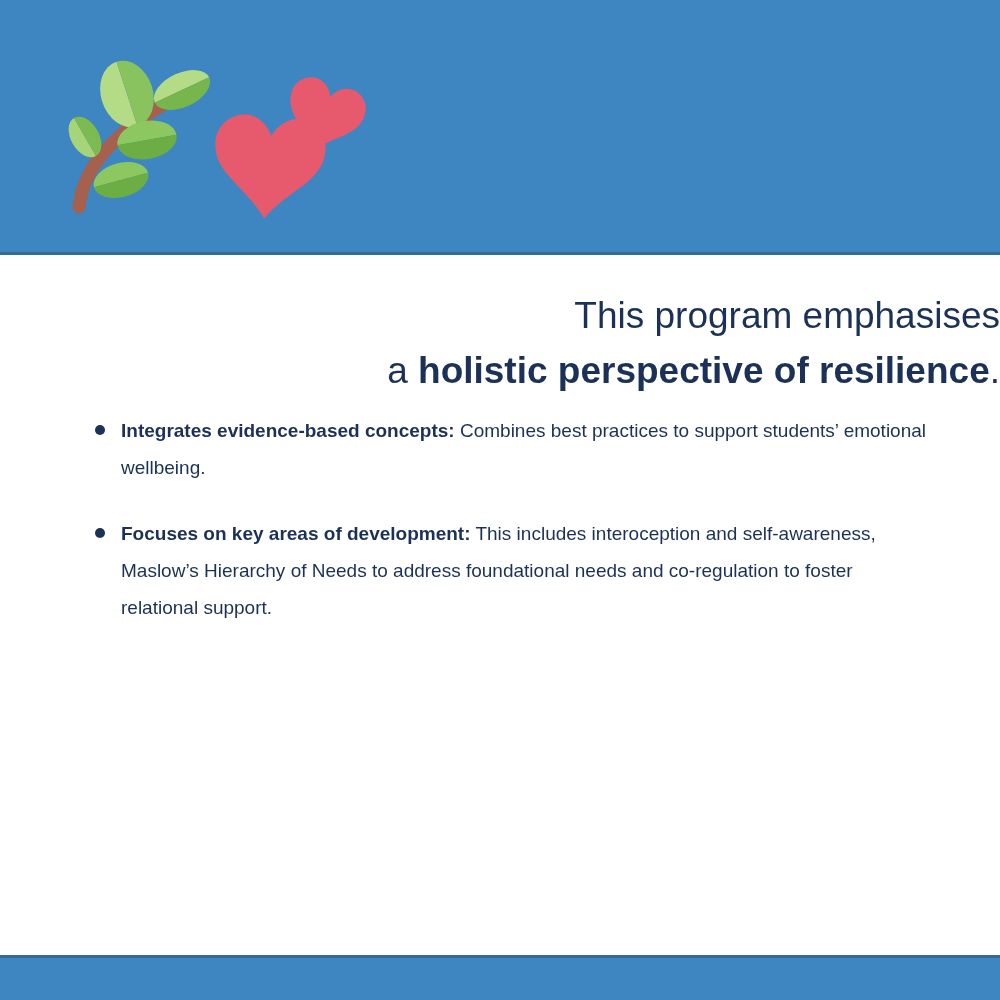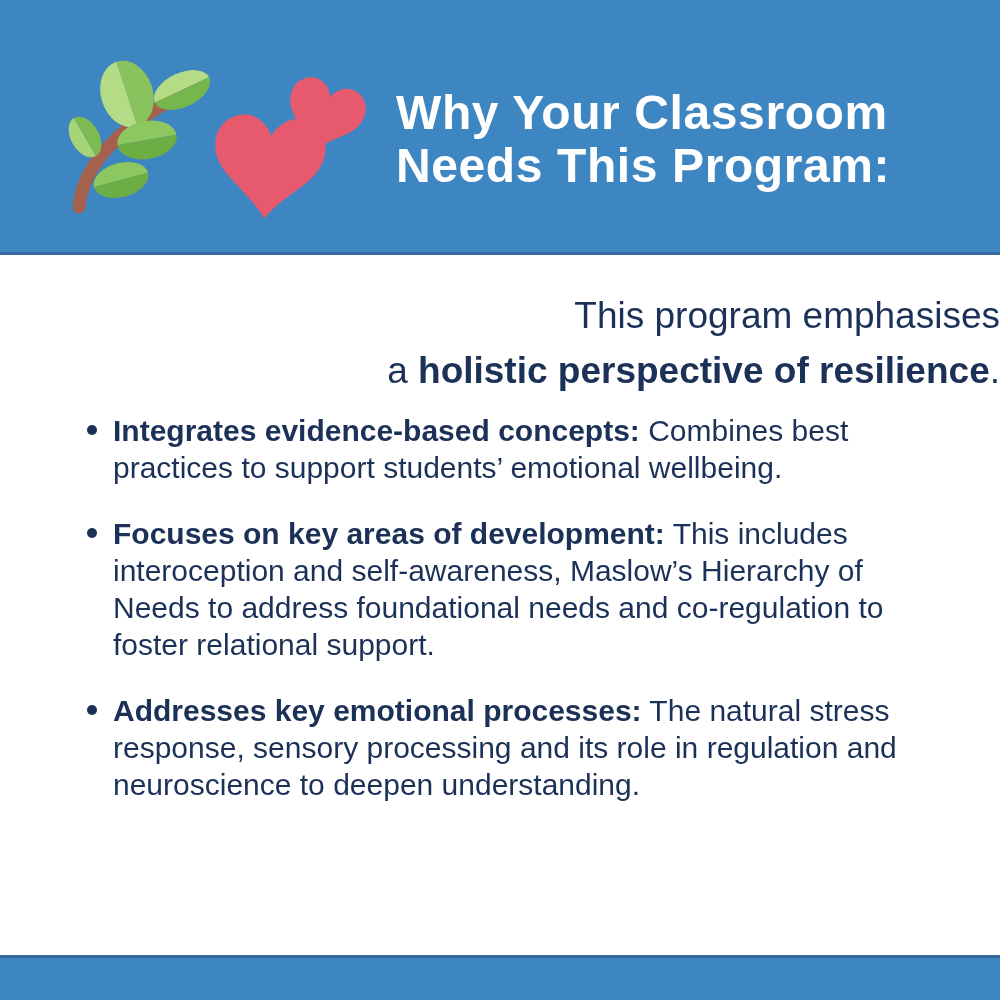--- a/index.html
+++ b/index.html
@@ -68,25 +68,25 @@
     font-size: 37px;
     line-height: 55px;
     font-weight: 400;
   }
   .intro .intro-line { display: block; }
   .intro strong { font-weight: 700; }
 
   
   .bullets {
     position: absolute;
-    top: 412px; left: 85px;
+    top: 412px; left: 93px;
     width: 838px;
     margin: 0; padding: 0;
     list-style: none;
-    font-size: 30px;
+    font-size: 19px;
     line-height: 37px;
   }
   .bullets li {
     position: relative;
     padding-left: 28px;
     margin-bottom: 29px;
   }
   .bullets li::before {
     content: "";
     position: absolute;
@@ -138,31 +138,26 @@
 
     <g transform="translate(86,22) rotate(18) scale(2.4)">
       <path d="M23.6 0 C 20.2 0 17.3 2.7 16 5.6 C 14.7 2.7 11.8 0 8.4 0 C 3.8 0 0 3.8 0 8.4 C 0 17.8 9.5 20.3 16 29.6 C 22.5 20.3 32 17.8 32 8.4 C 32 3.8 28.2 0 23.6 0 Z" fill="#e75a6e"></path>
     </g>
 
     <g transform="translate(6,62) rotate(5) scale(3.45)">
       <path d="M23.6 0 C 20.2 0 17.3 2.7 16 5.6 C 14.7 2.7 11.8 0 8.4 0 C 3.8 0 0 3.8 0 8.4 C 0 17.8 9.5 20.3 16 29.6 C 22.5 20.3 32 17.8 32 8.4 C 32 3.8 28.2 0 23.6 0 Z" fill="#e75a6e"></path>
     </g>
   </svg>
 
-  <h1 class="title">
-    <span class="t-line">Why Your Classroom</span>
-    <span class="t-line">Needs This Program:</span>
-  </h1>
 
   <p class="intro">
     <span class="intro-line">This program emphasises</span>
     <span class="intro-line"><span>a </span><strong>holistic perspective of resilience</strong><span>.</span></span>
   </p>
 
   <ul class="bullets">
     <li><strong>Integrates evidence-based concepts:</strong><span> Combines best practices to support students’ emotional wellbeing.</span></li>
     <li><strong>Focuses on key areas of development:</strong><span> This includes interoception and self-awareness, Maslow’s Hierarchy of Needs to address foundational needs and co-regulation to foster relational support.</span></li>
-    <li><strong>Addresses key emotional processes:</strong><span> The natural stress response, sensory processing and its role in regulation and neuroscience to deepen understanding.</span></li>
   </ul>
 
   <footer class="band-bottom"></footer>
 
 </div>
 
 </body></html>

